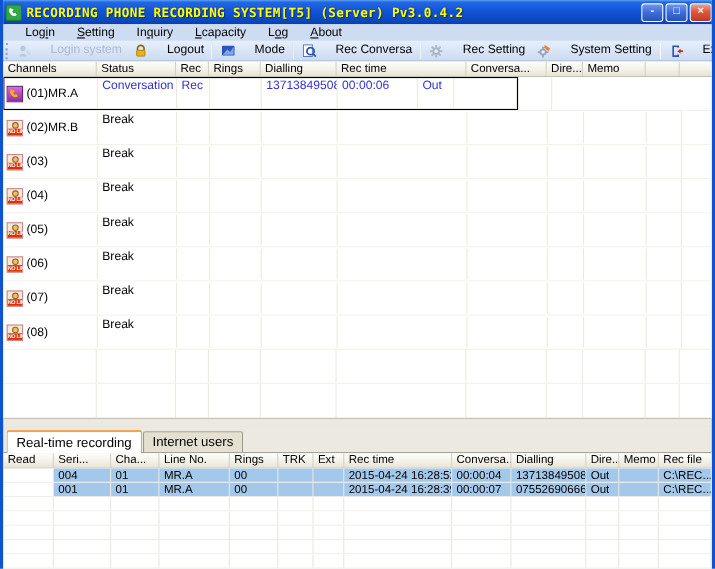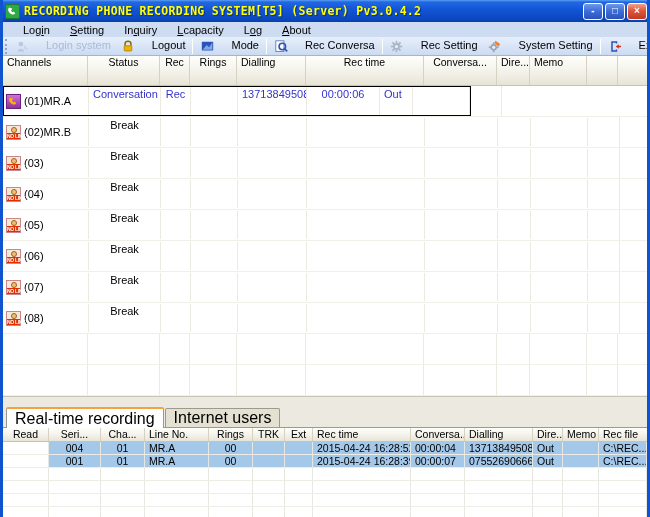--- a/index.html
+++ b/index.html
@@ -29,25 +29,25 @@
   
   #toolbar { height:19px; display:flex; align-items:center; background:linear-gradient(180deg,#E7EFFB,#CCDBF2);
     border-bottom:1px solid #9FB6D4; font-size:11px; }
   .grip { width:5px; height:15px; margin:0 3px 0 2px; border-left:2px dotted #8FA8CC; }
   .tbtn { display:flex; gap:17px; padding:1px 5px; white-space:nowrap; color:#000; }
   .tbtn.disabled { color:#A9BBD6; }
   .tsep { width:1px; height:15px; background:#9FB6D4; border-right:1px solid #FFFFFF; margin:0 2px; }
   .ticon { width:14px; height:14px; display:inline-flex; align-items:center; justify-content:center; flex:0 0 auto; }
 
   
-  .hrow { display:flex; height:30px; background:linear-gradient(180deg,#FEFEFB,#F2F0E7 60%,#E7E4D6);
+  .hrow { display:flex; height:14px; background:linear-gradient(180deg,#FEFEFB,#F2F0E7 60%,#E7E4D6);
     border-bottom:1px solid #C6C3B5; font-size:10.5px; }
   .hcell { border-right:1px solid #D5D2C4; padding:0 4px; line-height:13px; white-space:nowrap; overflow:hidden; }
   .cell { border-right:1px solid #ECEAE0; padding:0 4px; white-space:nowrap; overflow:hidden; }
-  .ctr { text-align:center; } .fill { flex:1; border-right:none; }
+  .ctr { } .fill { flex:1; border-right:none; }
 
   
   #channels { background:#fff; }
   .t1row { display:flex; height:31px; font-size:11px; align-items:stretch; background:#fff;
     border-bottom:1px solid #F1F0E8; }
   .t1data { display:flex; border:1px solid transparent; }
   .t1row.sel .t1data { border-color:#000; }
   .t1row .cell { line-height:15px; }
   .w-ch{width:85px} .w-st{width:72px} .w-rec{width:30px} .w-ri{width:47px} .w-di{width:69px}
   .w-rt{width:118px} .w-cv{width:73px} .w-dr{width:33px} .w-me{width:57px} .w-ex{width:31px}
@@ -58,21 +58,21 @@
     display:flex; align-items:center; justify-content:center; }
   .ch-icon.noline { background:#F4E8DA; border:1px solid #C88; }
   .ch-icon.noline .head { position:absolute; left:4px; top:1px; width:6px; height:6px; border-radius:50%;
     background:#F0C070; border:1px solid #A06020; }
   .ch-icon.noline .band { position:absolute; left:0; bottom:0; width:100%; height:6px; background:#E03000;
     color:#fff; font-size:5px; line-height:6px; text-align:center; font-weight:bold; letter-spacing:-.3px; }
 
   
   #midband { height:8px; background:#ECEAE0; border-top:1px solid #C8C5B6; }
   #tabstrip { height:23px; background:#ECEAE0; display:flex; align-items:flex-end; padding-left:3px; }
-  .tab { font-size:16px; padding:2px 8px 3px; border:1px solid #9C9A8C; border-bottom:none;
+  .tab { font-size:12px; padding:2px 8px 3px; border:1px solid #9C9A8C; border-bottom:none;
     border-radius:2px 2px 0 0; background:#E4E1D2; color:#000; margin-right:1px; line-height:13px; }
   .tab.active { background:#FFFFFF; border-top:2px solid #F7A13D; padding-top:3px; position:relative; top:1px; }
 
   
   #records { background:#fff; border-top:1px solid #9C9A8C; height:209px; overflow:hidden; }
   .t2row { display:flex; height:13px; font-size:10.5px; background:#fff; border-bottom:1px solid #EDEDE6; }
   .t2row .cell { line-height:12px; border-right:1px solid #E8E8E2; }
   .t2row .hl { background:#A4C8EA; }
   #records .hrow { height:14px; }
   .w2-read{width:46px} .w2-seri{width:52px} .w2-cha{width:44px} .w2-line{width:64px} .w2-ri{width:44px}

